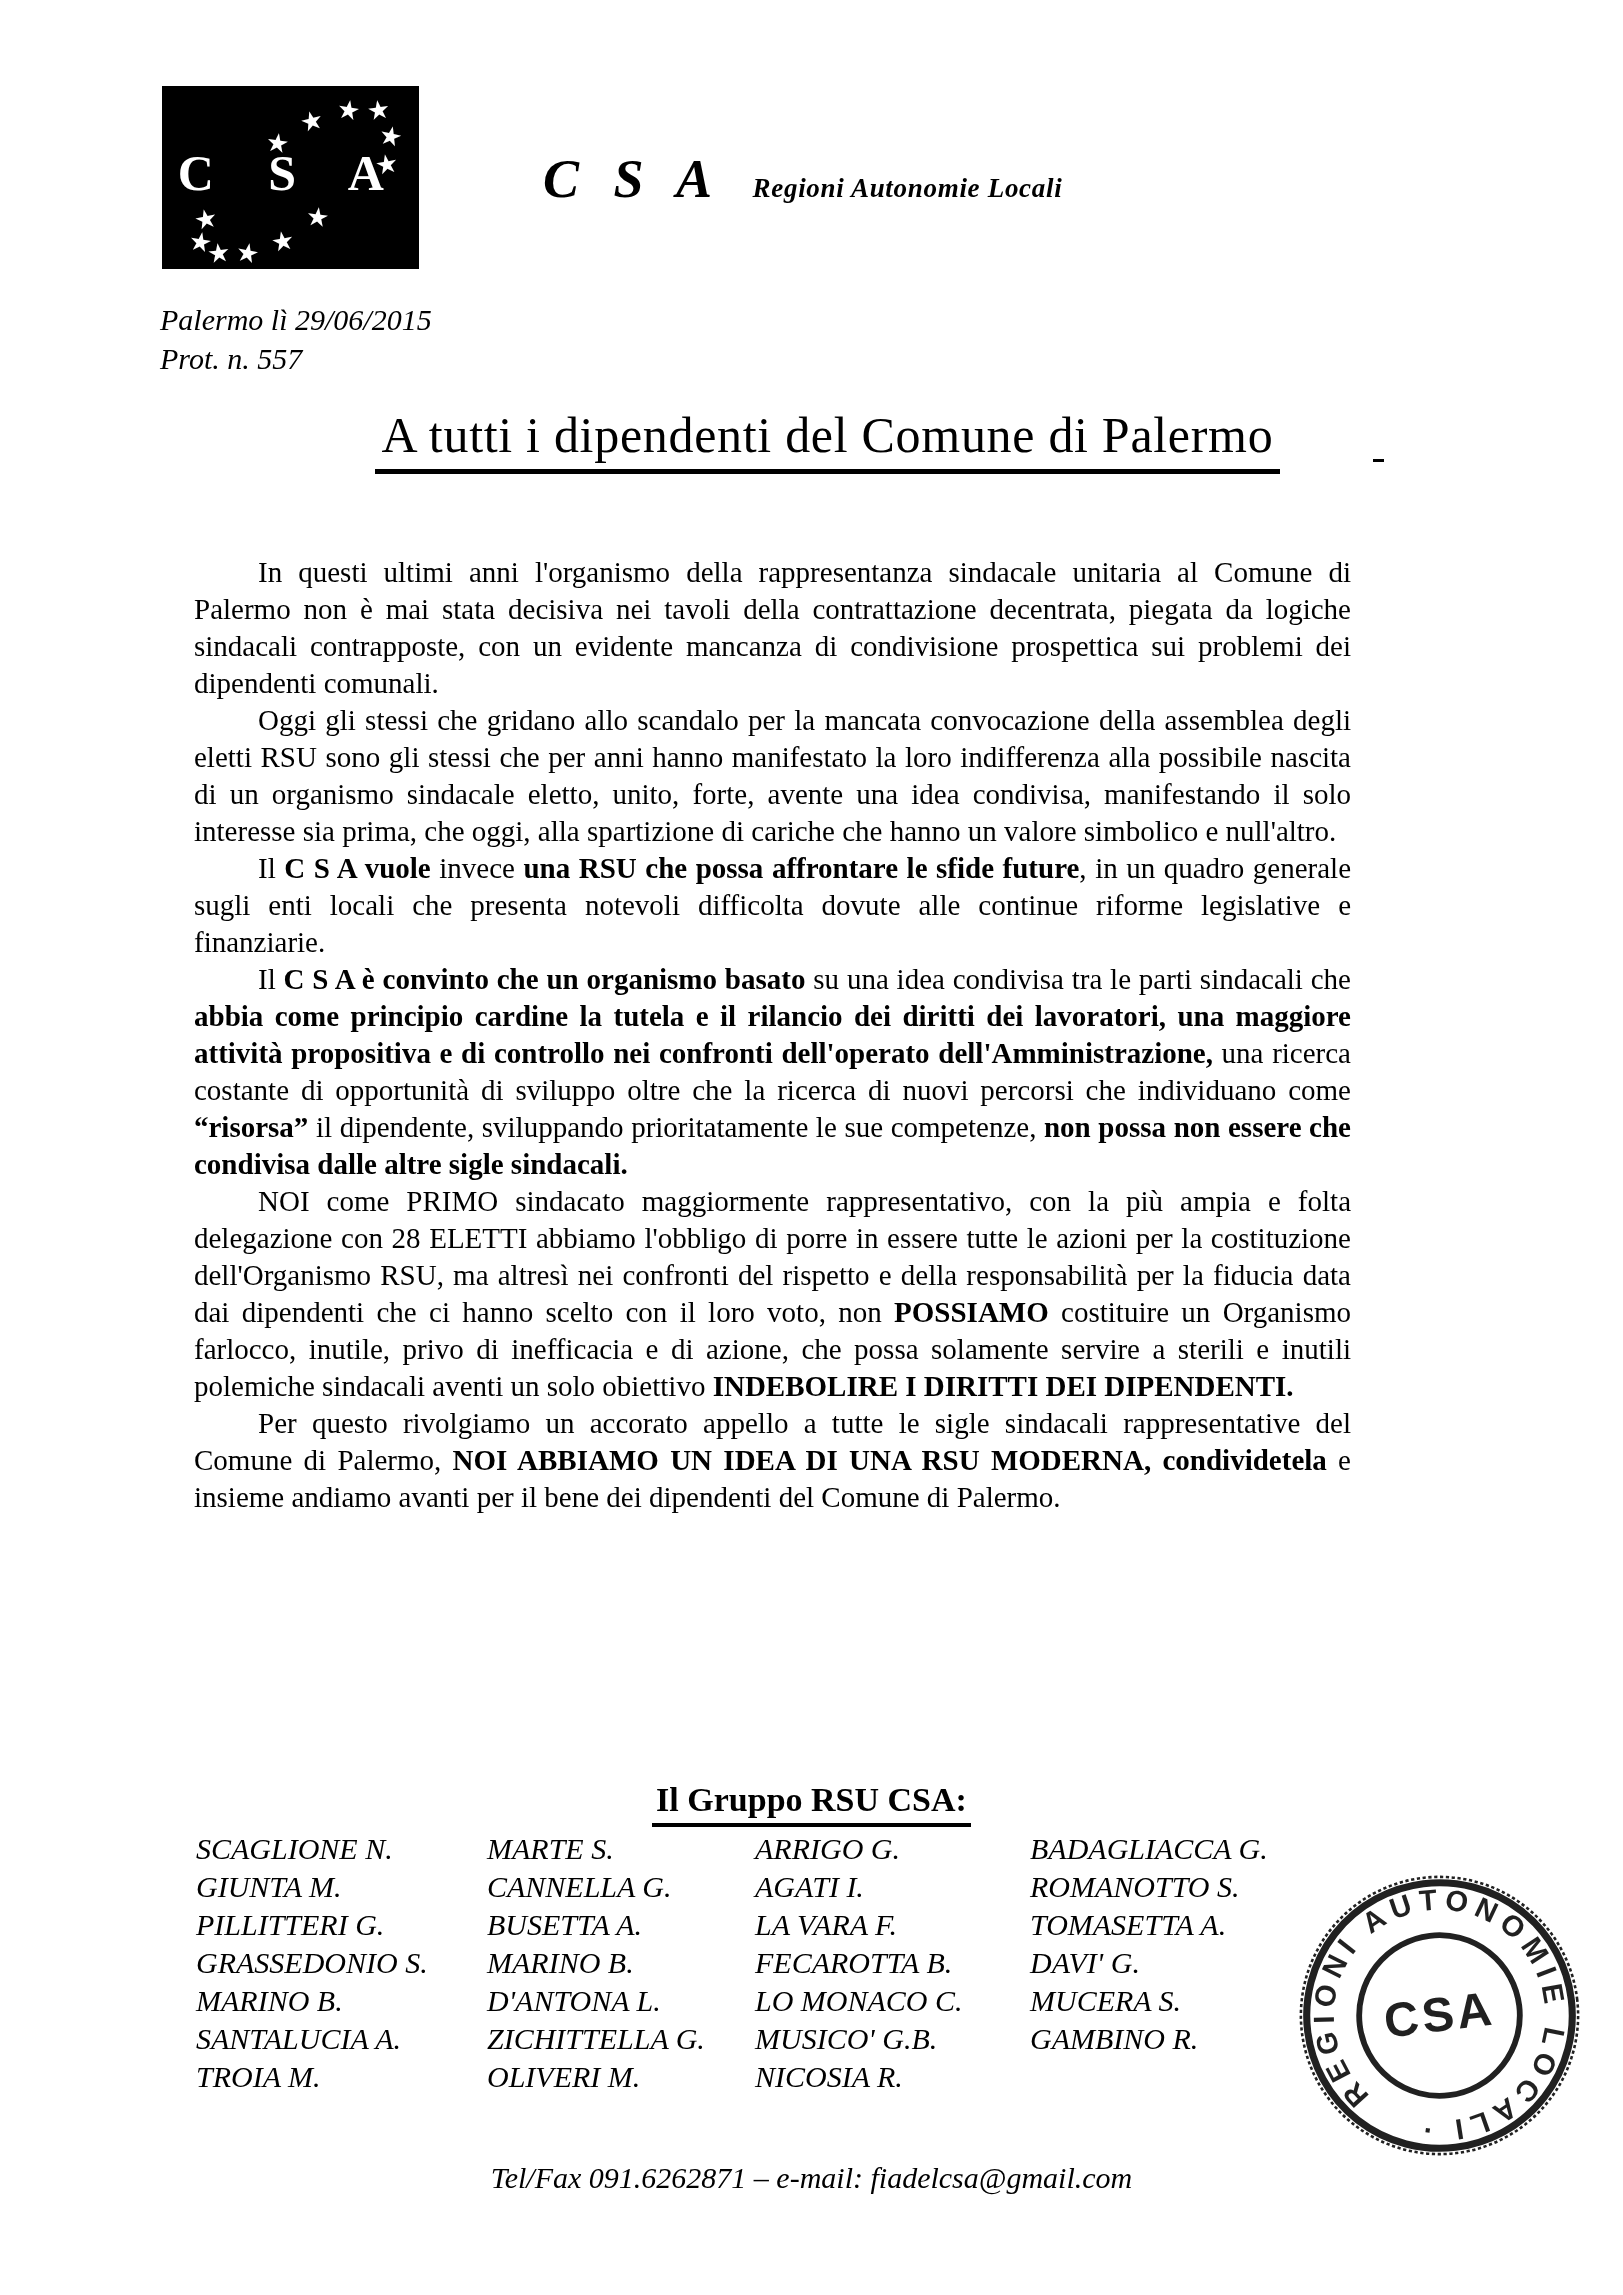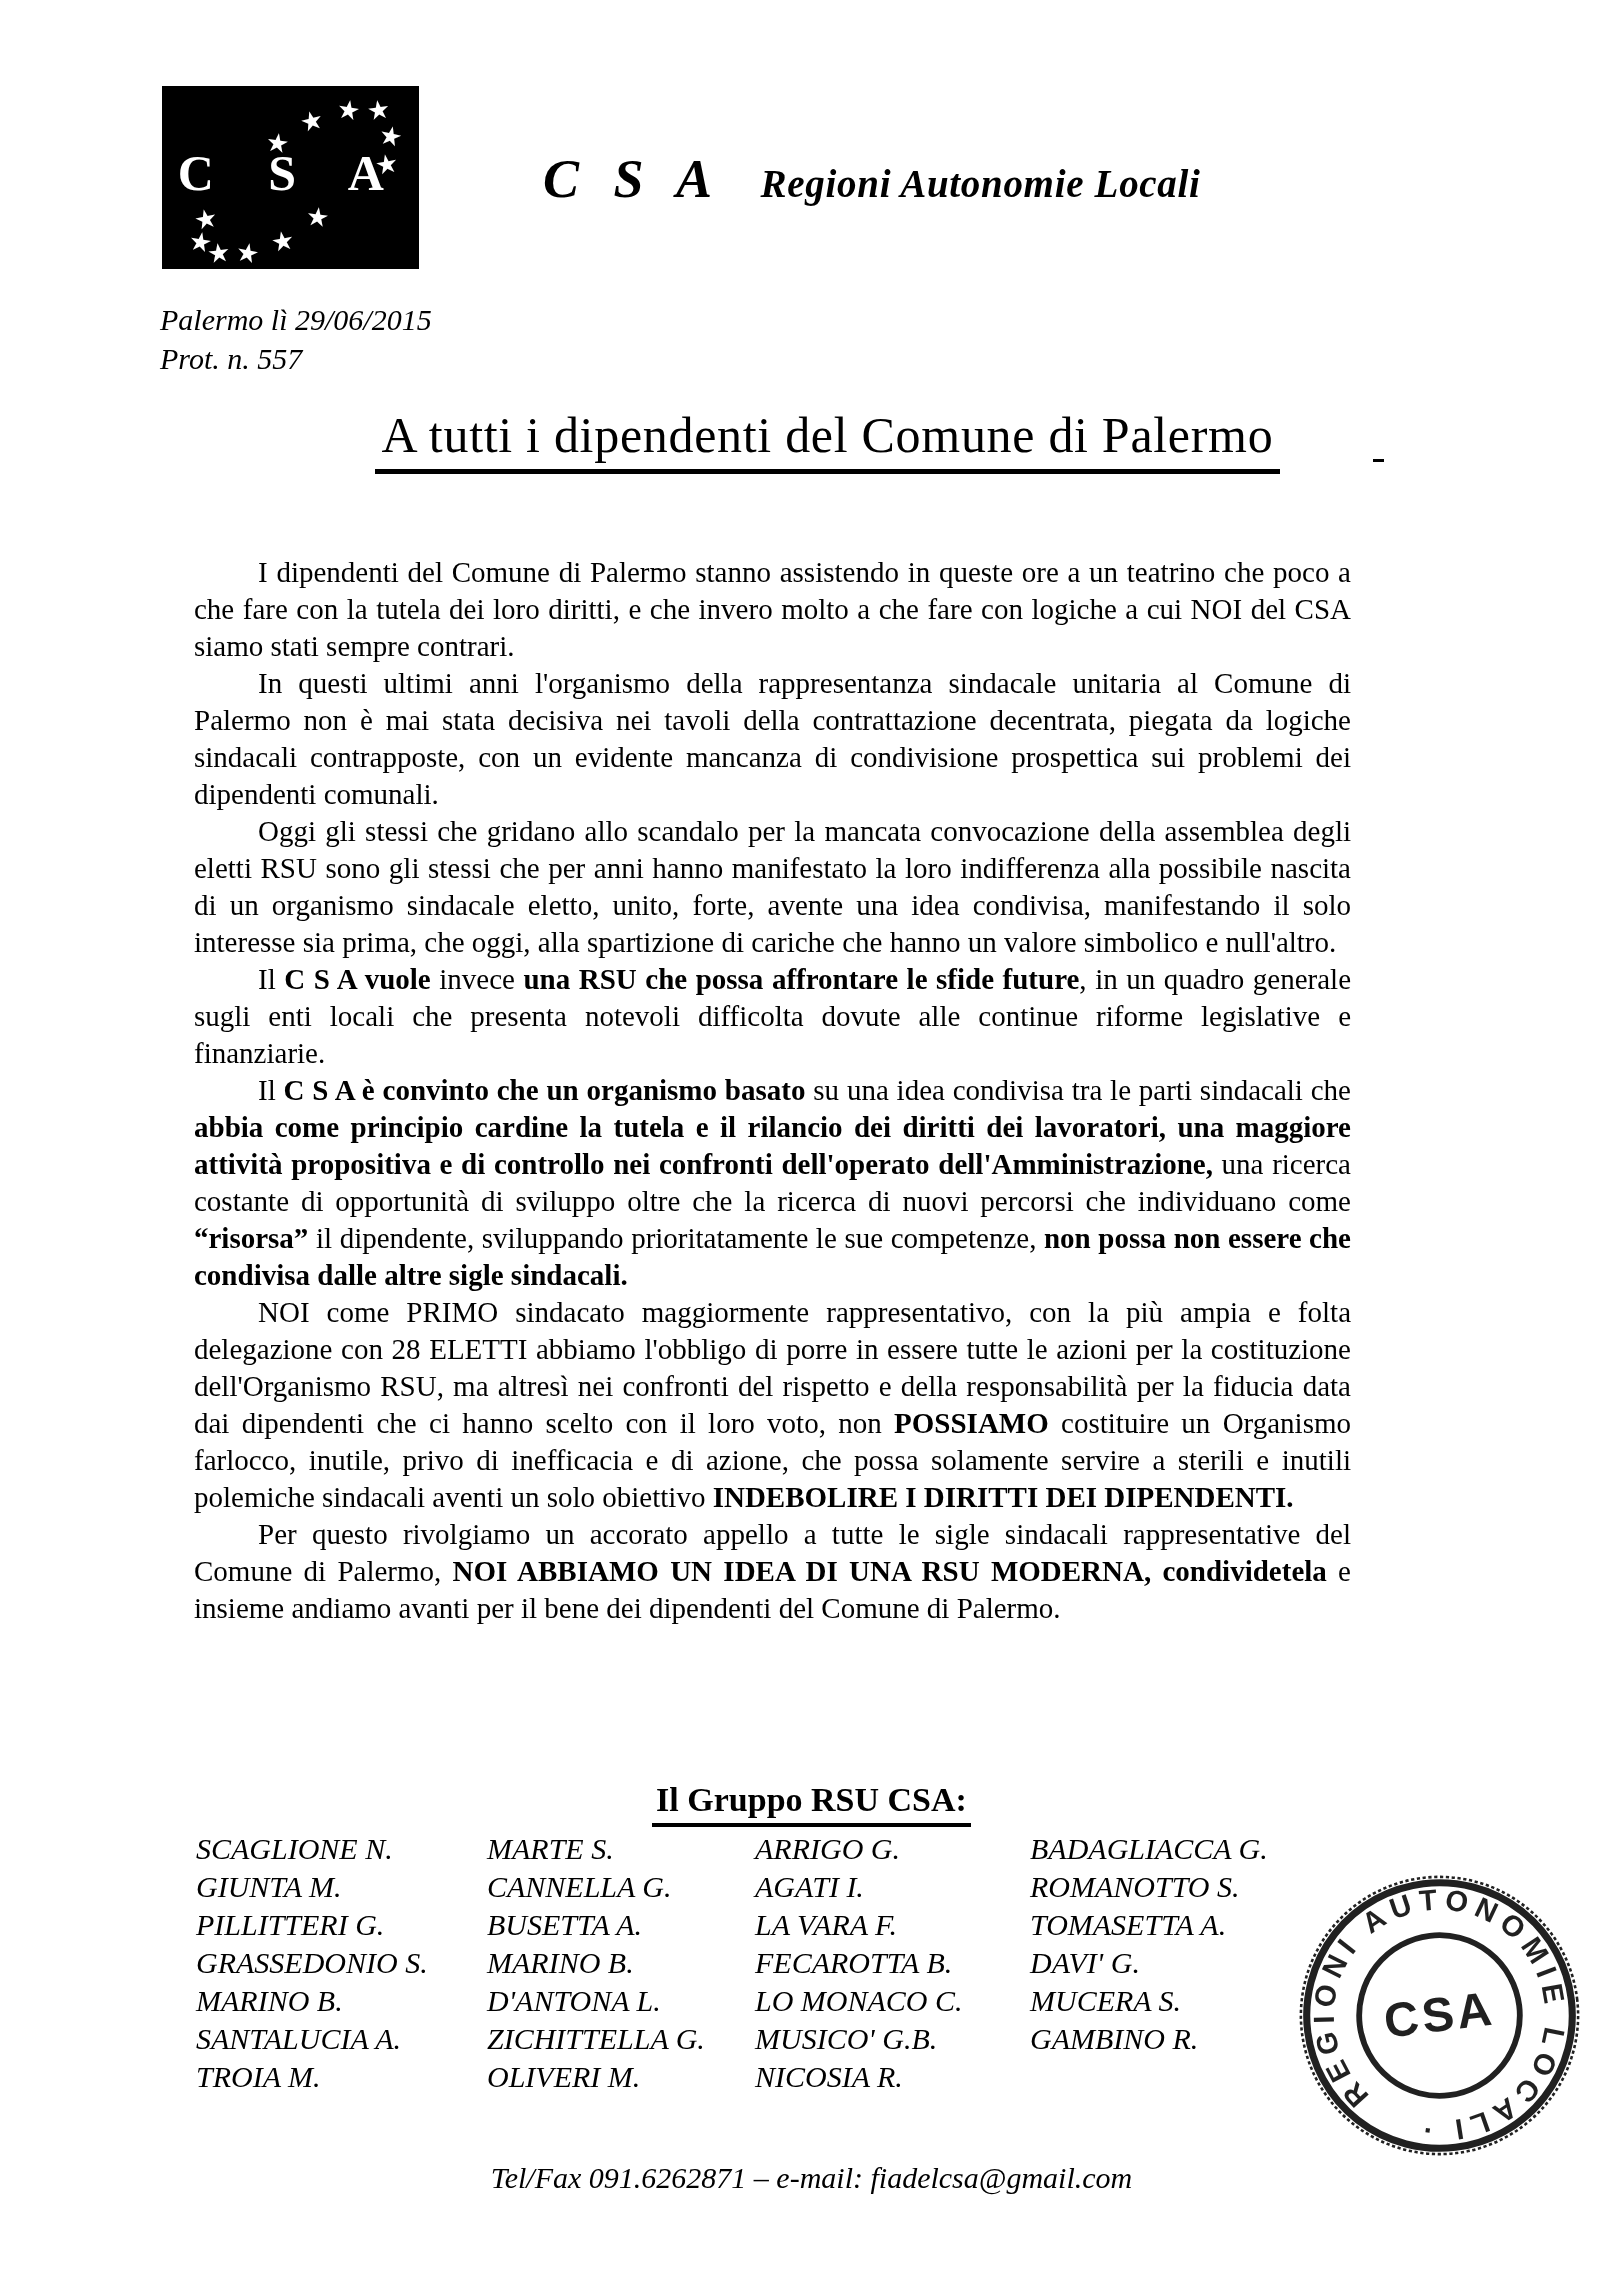--- a/index.html
+++ b/index.html
@@ -23,21 +23,21 @@
   .s10{left:74px;top:154px;transform:rotate(11deg);}
   .s11{left:109px;top:142px;transform:rotate(-10deg);}
   .s12{left:144px;top:118px;transform:rotate(7deg);}
   .logo-text{
     position:absolute;left:15.7px;top:58px;width:100%;color:#fff;
     font-weight:bold;font-size:50px;letter-spacing:21px;text-align:left;
   }
   
   .brand{position:absolute;left:543px;top:148px;display:flex;align-items:baseline;gap:30px;font-style:italic;white-space:nowrap;}
   .brand-csa{font-size:54px;font-weight:bold;letter-spacing:10.5px;}
-  .brand-sub{font-size:39px;font-weight:bold;letter-spacing:0.7px;margin-left:8px;}
+  .brand-sub{font-size:27px;font-weight:bold;letter-spacing:0.7px;}
   
   .meta{position:absolute;left:160px;top:300px;font-style:italic;font-size:30px;line-height:39px;}
   
   .title{position:absolute;left:0;top:390px;width:100%;text-align:center;font-size:50px;font-weight:normal;margin:16px;letter-spacing:0.7px;}
   .title .u-wrap{display:inline-block;border-bottom:5.2px solid #000;padding:0 6.5px 5.2px 6.5px;}
   .headline{
     position:absolute;left:0;top:489px;width:100%;text-align:center;margin:0;
     font-family:"Liberation Sans","DejaVu Sans",sans-serif;font-weight:bold;font-size:55px;letter-spacing:0px;
   }
   
@@ -95,21 +95,20 @@
     <div>Palermo lì 29/06/2015</div>
     <div>Prot. n. 557</div>
   </div>
 
   <h1 class="title">
     <span class="u-wrap">A tutti i dipendenti del Comune di Palermo</span>
   </h1>
 
 
   <div id="paragraphs" class="bodytext">
-      <p><span>I dipendenti del Comune di Palermo stanno assistendo in queste ore a un teatrino che poco a che fare con la tutela dei loro diritti, e che invero molto a che fare con logiche a cui NOI del CSA siamo stati sempre contrari.</span></p>
       <p><span>In questi ultimi anni l'organismo della rappresentanza sindacale unitaria al Comune di Palermo non è mai stata decisiva nei tavoli della contrattazione decentrata, piegata da logiche sindacali contrapposte, con un evidente mancanza di condivisione prospettica sui problemi dei dipendenti comunali.</span></p>
       <p><span>Oggi gli stessi che gridano allo scandalo per la mancata convocazione della assemblea degli eletti RSU sono gli stessi che per anni hanno manifestato la loro indifferenza alla possibile nascita di un organismo sindacale eletto, unito, forte, avente una idea condivisa, manifestando il solo interesse sia prima, che oggi, alla spartizione di cariche che hanno un valore simbolico e null'altro.</span></p>
       <p><span>Il </span><span class="seg-b">C S A vuole</span><span> invece </span><span class="seg-b">una RSU che possa affrontare le sfide future</span><span>, in un quadro generale sugli enti locali che presenta notevoli difficolta dovute alle continue riforme legislative e finanziarie.</span></p>
       <p><span>Il </span><span class="seg-b">C S A è convinto che un organismo basato</span><span> su una idea condivisa tra le parti sindacali che </span><span class="seg-b">abbia come principio cardine la tutela e il rilancio dei diritti dei lavoratori, una maggiore attività propositiva e di controllo nei confronti dell'operato dell'Amministrazione,</span><span> una ricerca costante di opportunità di sviluppo oltre che la ricerca di nuovi percorsi che individuano come </span><span class="seg-b">“risorsa”</span><span> il dipendente, sviluppando prioritatamente le sue competenze, </span><span class="seg-b">non possa non essere che condivisa dalle altre sigle sindacali.</span></p>
       <p><span>NOI come PRIMO sindacato maggiormente rappresentativo, con la più ampia e folta delegazione con 28 ELETTI abbiamo l'obbligo di porre in essere tutte le azioni per la costituzione dell'Organismo RSU, ma altresì nei confronti del rispetto e della responsabilità per la fiducia data dai dipendenti che ci hanno scelto con il loro voto, non </span><span class="seg-b">POSSIAMO</span><span> costituire un Organismo farlocco, inutile, privo di inefficacia e di azione, che possa solamente servire a sterili e inutili polemiche sindacali aventi un solo obiettivo </span><span class="seg-b">INDEBOLIRE I DIRITTI DEI DIPENDENTI.</span></p>
       <p><span>Per questo rivolgiamo un accorato appello a tutte le sigle sindacali rappresentative del Comune di Palermo, </span><span class="seg-b">NOI ABBIAMO UN IDEA DI UNA RSU MODERNA, </span><span class="seg-b seg-u">condividetela</span><span> e insieme andiamo avanti per il bene dei dipendenti del Comune di Palermo.</span></p>
     </div>
 
   <h3 class="group-heading">
     <span class="u-wrap">Il Gruppo RSU CSA:</span>

